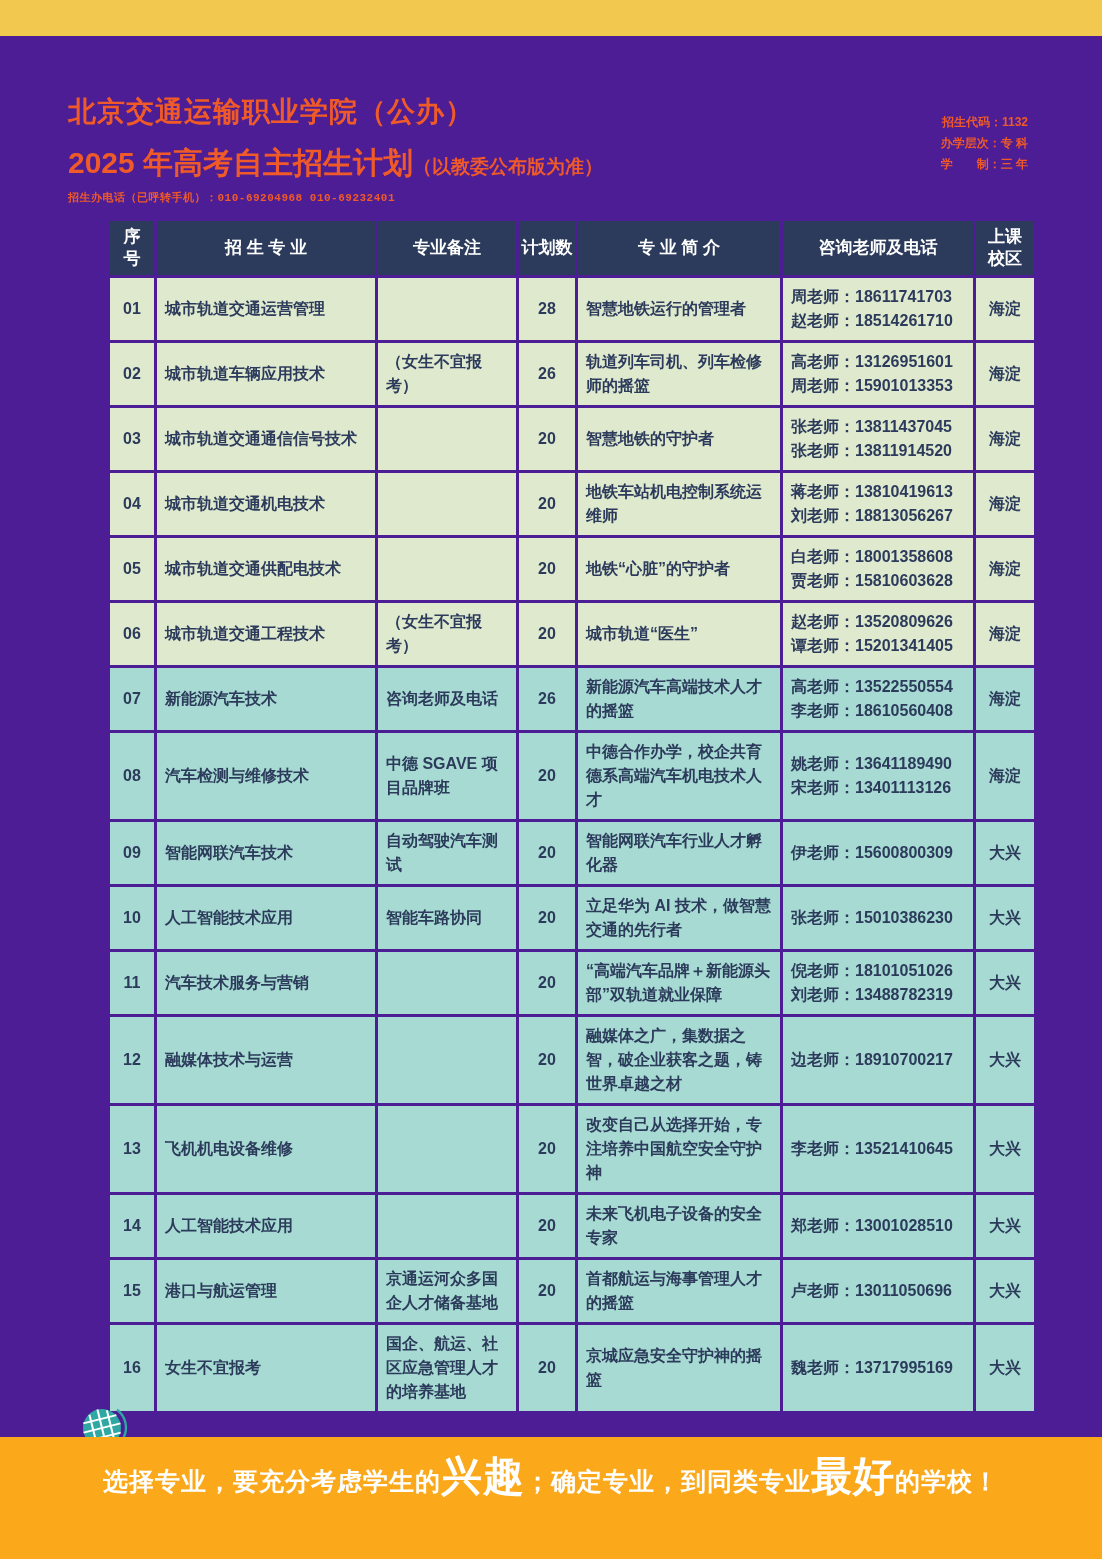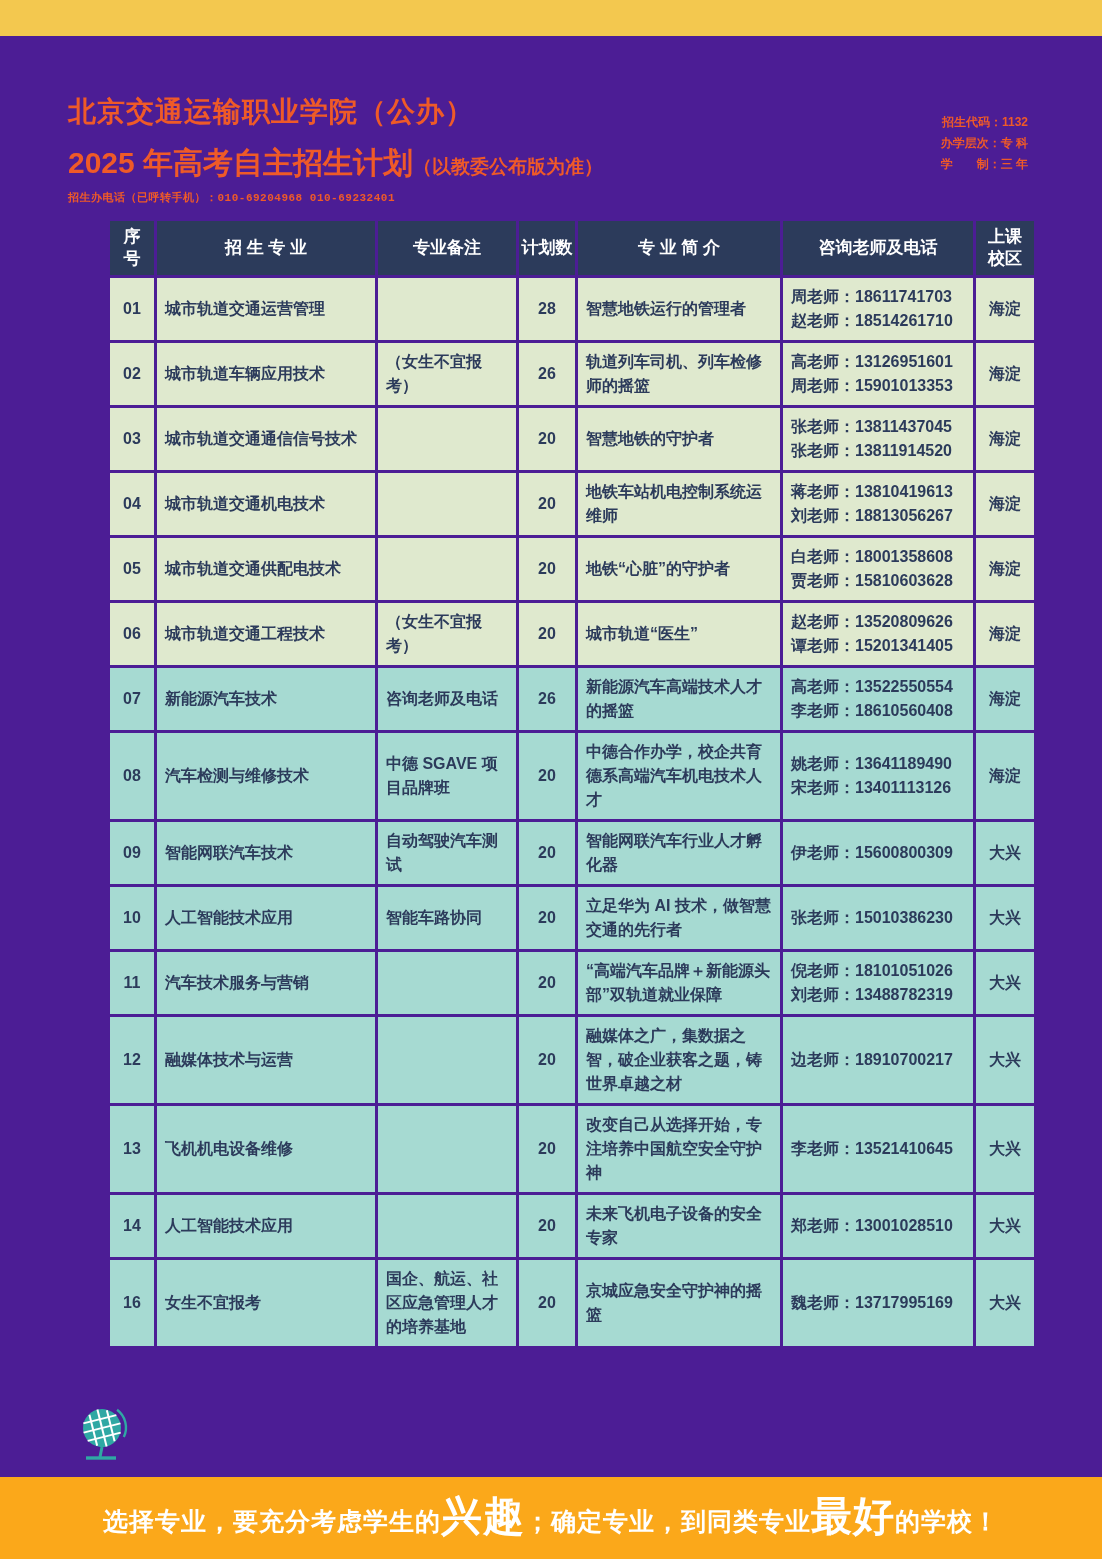--- a/index.html
+++ b/index.html
@@ -30,21 +30,21 @@
   table.admission td{color:var(--text-navy);font-size:16px;font-weight:600;vertical-align:middle;
     padding:7px 8px;line-height:1.5;}
   tr.green td{background:var(--row-green);}
   tr.teal td{background:var(--row-teal);}
   .c-no,.c-plan,.c-campus{text-align:center;}
   .c-major,.c-note,.c-intro,.c-contacts{text-align:left;}
   .c-contacts{white-space:pre-line;}
 
   .globe{position:absolute;left:76px;top:1404px;width:56px;height:58px;}
 
-  .bottom-bar{position:absolute;left:0;bottom:0;width:1102px;height:82px;background:var(--bottom-bar);
+  .bottom-bar{position:absolute;left:0;bottom:0;width:1102px;height:122px;background:var(--bottom-bar);
     color:#ffffff;text-align:center;}
   .bottom-line{margin-top:12px;white-space:nowrap;}
   .bottom-line span{vertical-align:baseline;}
   .seg-normal{font-size:25px;font-weight:bold;letter-spacing:1px;}
   .seg-em{font-size:41px;font-weight:bold;letter-spacing:1px;}
 </style>
 </head>
 <body>
 
 <div class="page">
@@ -216,20 +216,29 @@
         <tr class="teal">
       <td class="c-no">14</td>
       <td class="c-major">人工智能技术应用</td>
       <td class="c-note"></td>
       <td class="c-plan">20</td>
       <td class="c-intro">未来飞机电子设备的安全专家</td>
       <td class="c-contacts">郑老师：13001028510</td>
       <td class="c-campus">大兴</td>
     </tr>
         <tr class="teal">
+      <td class="c-no">15</td>
+      <td class="c-major">港口与航运管理</td>
+      <td class="c-note">京通运河众多国企人才储备基地</td>
+      <td class="c-plan">20</td>
+      <td class="c-intro">首都航运与海事管理人才的摇篮</td>
+      <td class="c-contacts">卢老师：13011050696</td>
+      <td class="c-campus">大兴</td>
+    </tr>
+        <tr class="teal">
       <td class="c-no">16</td>
       <td class="c-major">女生不宜报考</td>
       <td class="c-note">国企、航运、社区应急管理人才的培养基地</td>
       <td class="c-plan">20</td>
       <td class="c-intro">京城应急安全守护神的摇篮</td>
       <td class="c-contacts">魏老师：13717995169</td>
       <td class="c-campus">大兴</td>
     </tr>
       </tbody>
   </table>

